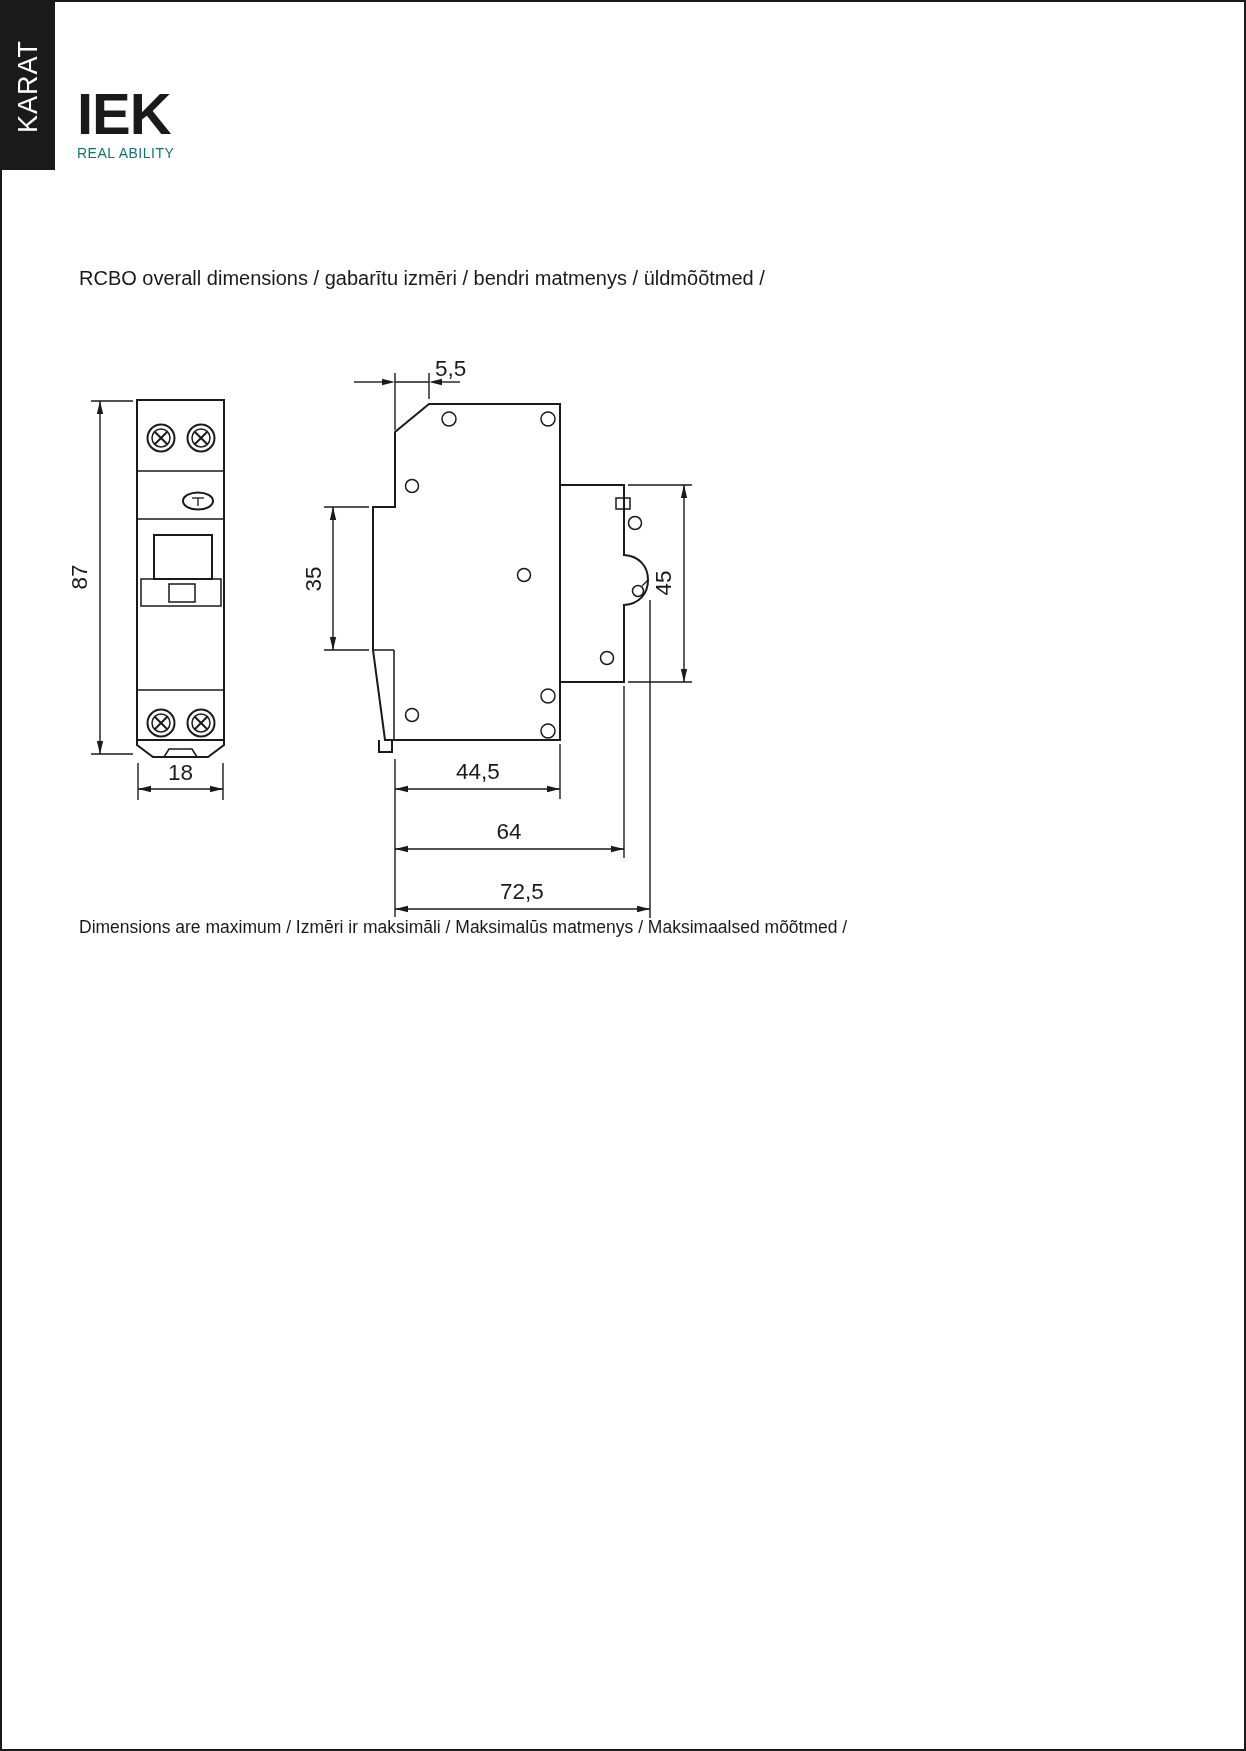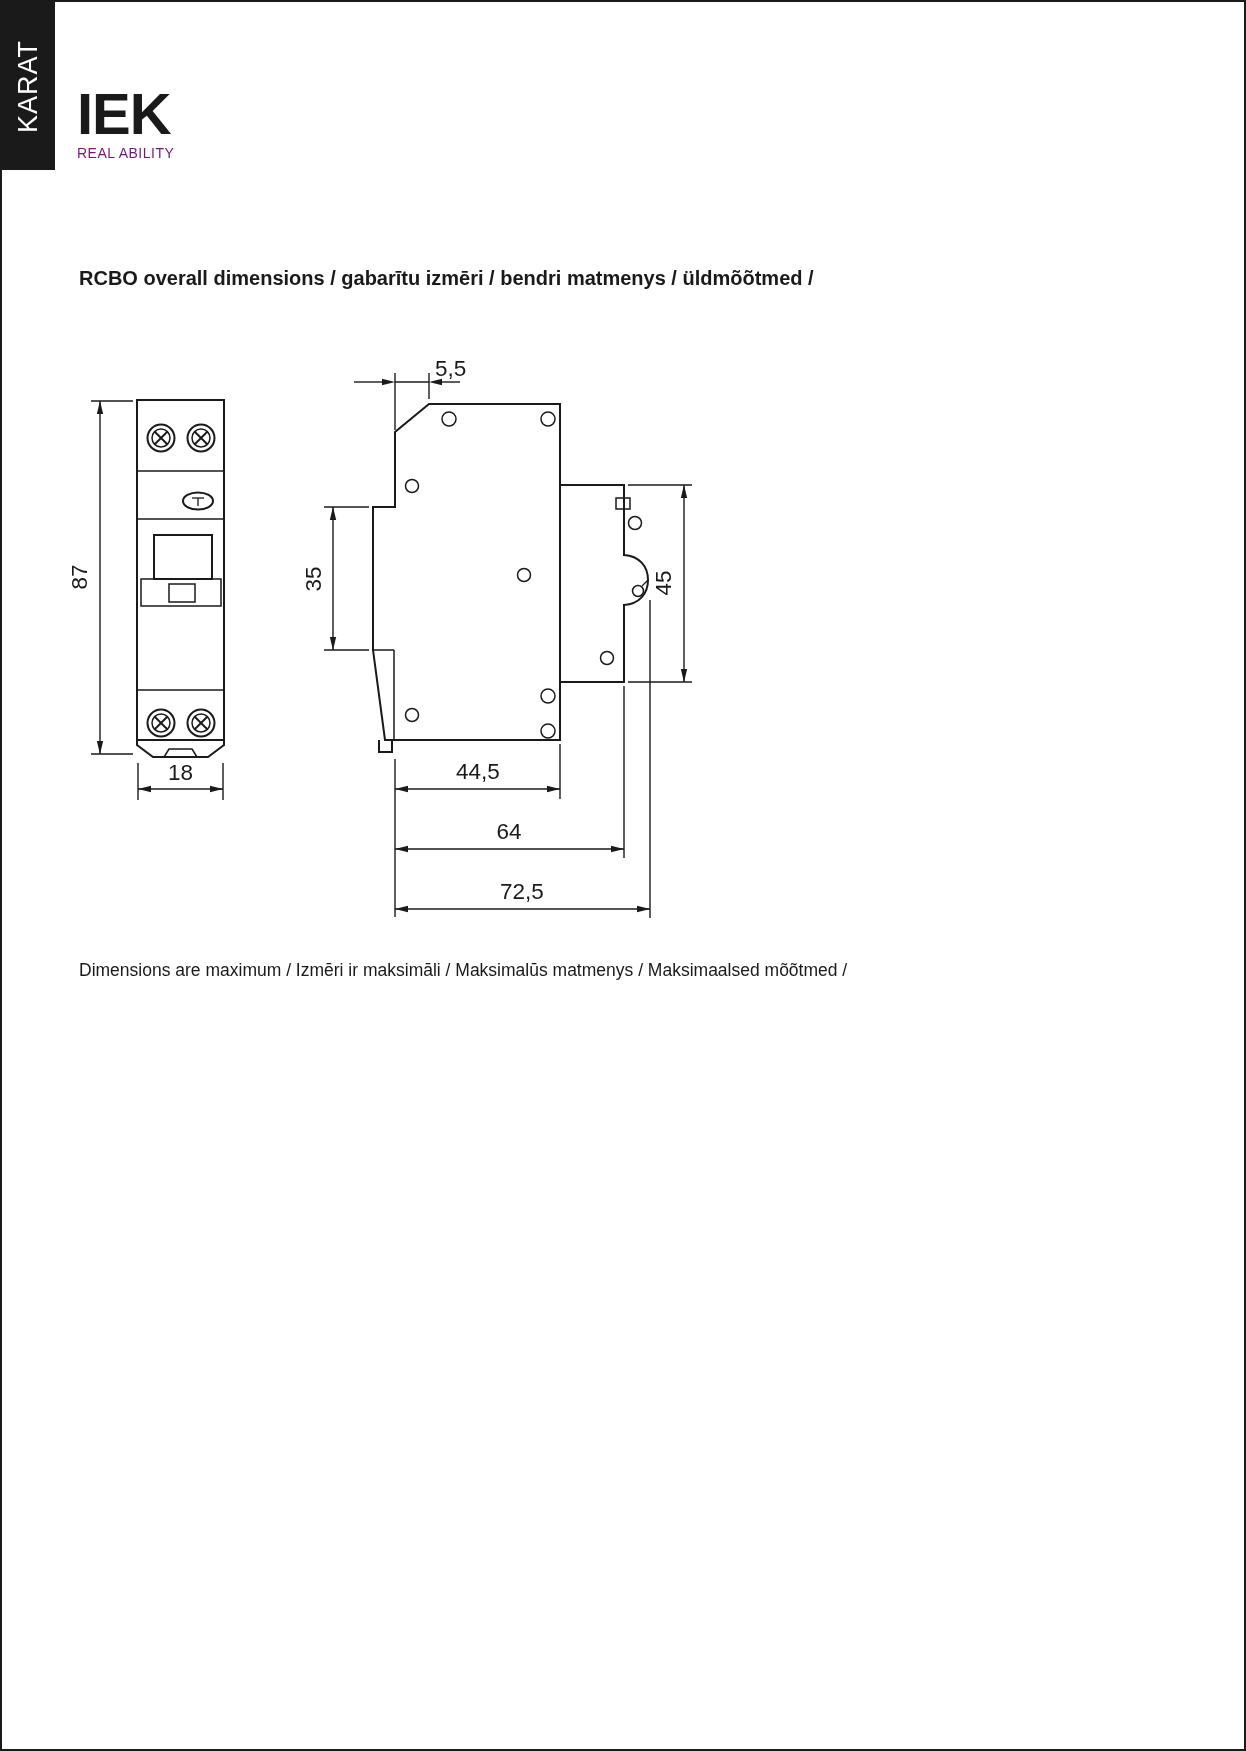--- a/index.html
+++ b/index.html
@@ -24,28 +24,28 @@
     font-size:27px;
     letter-spacing:1px;
     white-space:nowrap;
     font-weight:500;
   }
   .logo{position:absolute;left:75px;top:48px;}
   .logo-text{
     font-size:58px;line-height:0.95;font-weight:900;letter-spacing:-1px;color:#1a1a1a;margin-top:36px;
   }
   .logo-sub{
-    font-size:14px;letter-spacing:0.5px;margin-top:4px;color:#701a75;font-weight:400;
+    font-size:14px;letter-spacing:0.5px;margin-top:4px;color:#0f766e;font-weight:400;
   }
   .title{
     position:absolute;left:77px;top:263px;width:1080px;
-    font-size:20px;font-weight:bold;line-height:27px;
+    font-size:20px;font-weight:normal;line-height:27px;
   }
   .footer{
-    position:absolute;left:77px;top:955px;width:1080px;
+    position:absolute;left:77px;top:912px;width:1080px;
     font-size:17.5px;font-weight:400;line-height:26px;
   }
   .drawing{position:absolute;left:60px;top:350px;}
   
   .drawing line,.drawing path,.drawing rect,.drawing circle,.drawing ellipse,.drawing polyline{
     stroke:#1a1a1a;fill:none;stroke-linecap:butt;stroke-linejoin:miter;
   }
   .w2{stroke-width:2px;}
   .w15{stroke-width:1.5px;}
   .w13{stroke-width:1.3px;}

